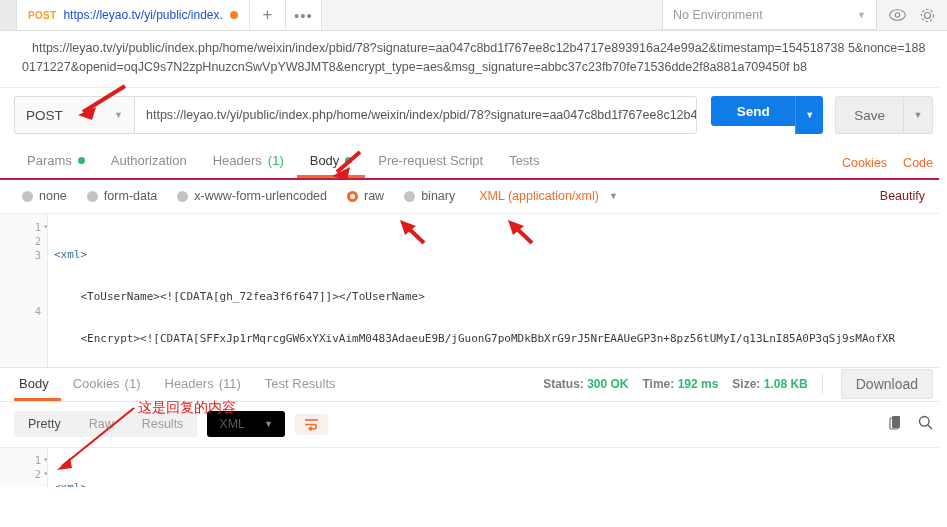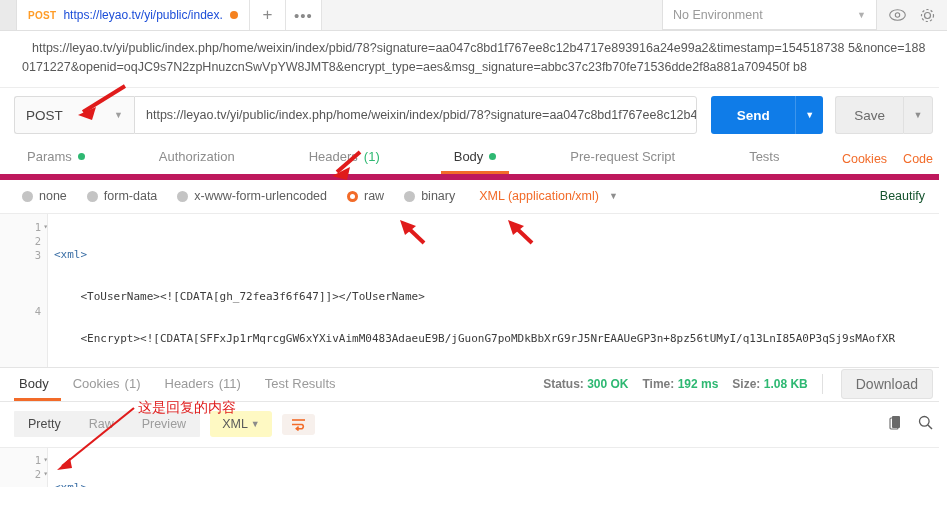--- a/index.html
+++ b/index.html
@@ -90,21 +90,21 @@
     border: 1px solid #dcdcdc;
     border-radius: 0 3px 3px 0;
     background: #ffffff;
     display: flex; align-items: center;
     padding: 0 11px;
     font-size: 12.5px; color: #555;
     white-space: nowrap; overflow: hidden;
   }
   .send-group { display: flex; margin-left: 14px; }
   .send-btn {
-    height: 38px; min-width: 84px;
+    height: 30px; min-width: 84px;
     background: #0f7ce8; color: #fff;
     font-size: 13.5px; font-weight: bold;
     display: flex; align-items: center; justify-content: center;
     border-radius: 3px 0 0 3px;
     padding: 0 18px;
     border: none;
   }
   .send-caret {
     height: 38px; width: 28px;
     background: #0f7ce8; color: #fff;
@@ -125,25 +125,24 @@
     height: 38px; width: 30px; background: #eeeeee; color: #8e8e8e;
     display: flex; align-items: center; justify-content: center;
     border: 1px solid #e0e0e0; border-radius: 0 3px 3px 0;
     font-size: 9px;
   }
 
   
   .reqtabs {
     display: flex; align-items: flex-end;
     height: 34px;
-    border-bottom: 6px solid #be185d;
+    border-bottom: 2px solid #be185d;
     padding: 0 14px;
     background: #fff;
     position: relative;
-    gap: 48px;
   }
   .rtab {
     display: flex; align-items: center; gap: 6px;
     height: 33px; padding: 0 13px;
     font-size: 13px; color: #8d8d8d;
     border-bottom: 3px solid transparent;
   }
   .rtab.active { color: #3a3a3a; border-bottom-color: #f26b29; }
   .green-dot { width: 7px; height: 7px; border-radius: 50%; background: #2eb872; }
   .count { color: #2eb872; }
@@ -167,21 +166,21 @@
   }
   .radio.checked .bullet {
     background: #ffffff; border: 3px solid #f26b29;
     width: 11px; height: 11px;
   }
   .raw-type {
     display: flex; align-items: center; gap: 10px;
     color: #f26b29; font-size: 12.5px; margin-left: 4px;
   }
   .raw-type .caret { color: #8e8e8e; font-size: 9px; }
-  .beautify { margin-left: auto; color: #14532d; font-size: 12.5px; }
+  .beautify { margin-left: auto; color: #7f1d1d; font-size: 12.5px; }
 
   
   .editor {
     position: relative;
     height: 153px;
     display: flex;
     background: #ffffff;
     font-family: "DejaVu Sans Mono", monospace;
     font-size: 11px;
     overflow: hidden;
@@ -246,22 +245,22 @@
     gap: 10px;
   }
   .seg {
     display: flex; background: #f1f1f1; border-radius: 1px; overflow: hidden;
   }
   .seg div {
     padding: 6px 14px; font-size: 12.5px; color: #9d9d9d;
   }
   .seg div.active { color: #4a4a4a; }
   .fmt-select {
-    display: flex; align-items: center; gap: 3px;
-    background: #fef9c3; border-radius: 3px;
+    display: flex; align-items: center; gap: 19px;
+    background: #000000; border-radius: 3px;
     padding: 6px 12px; font-size: 12.5px; color: #5a5a5a;
   }
   .fmt-select .caret { font-size: 9px; color: #8b8b8b; }
   .wrap-btn {
     background: #f7f0ec; border-radius: 3px;
     padding: 4px 9px; color: #f26b29; font-size: 15px;
     display: flex; align-items: center;
   }
   .toolbar-right { margin-left: auto; display: flex; gap: 16px; align-items: center; color: #6a6a6a; }
 
@@ -455,21 +454,21 @@
       </span>
       <span class="vdiv"></span>
       <span class="download">Download</span>
     </div>
   </div>
 
   <div class="resp-toolbar">
     <div class="seg">
       <div class="active">Pretty</div>
       <div>Raw</div>
-      <div>Preview</div>
+      <div>Results</div>
     </div>
     <div class="fmt-select">
       <span>XML</span>
       <span class="caret">▼</span>
     </div>
     <div class="wrap-btn">
       <svg width="15" height="13" viewBox="0 0 15 13">
         <line x1="1" y1="2" x2="14" y2="2" stroke="#f26b29" stroke-width="1.6"></line>
         <path d="M1 6.5 H11 a2.3 2.3 0 0 1 0 4.2 H6" fill="none" stroke="#f26b29" stroke-width="1.6"></path>
         <polyline points="7.6,8.6 5.3,10.7 7.6,12.5" fill="none" stroke="#f26b29" stroke-width="1.6"></polyline>

